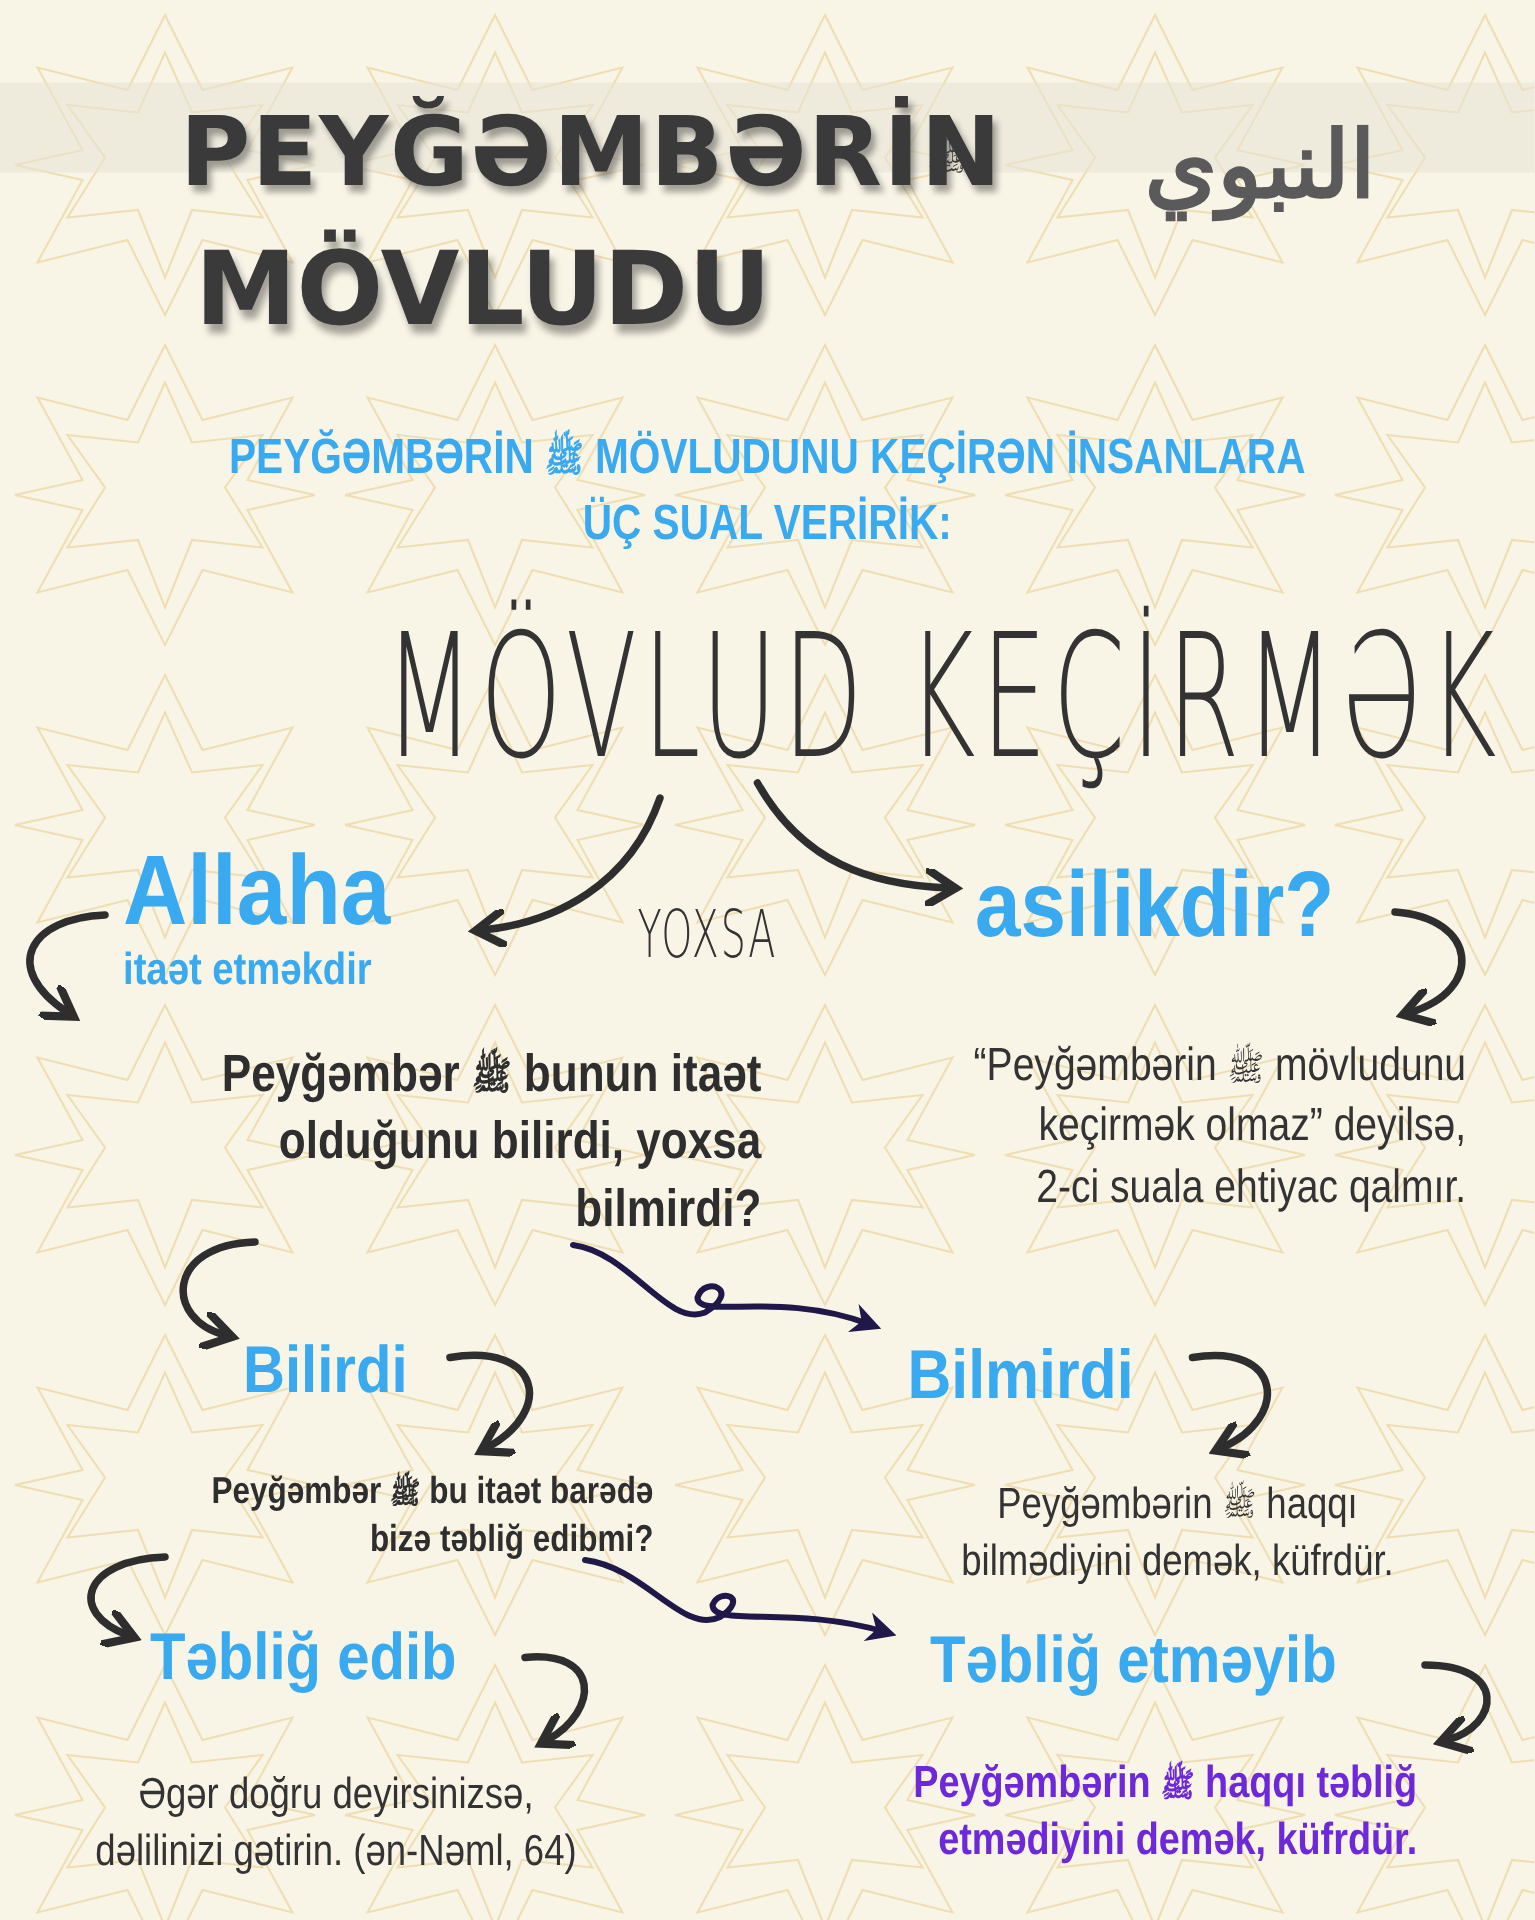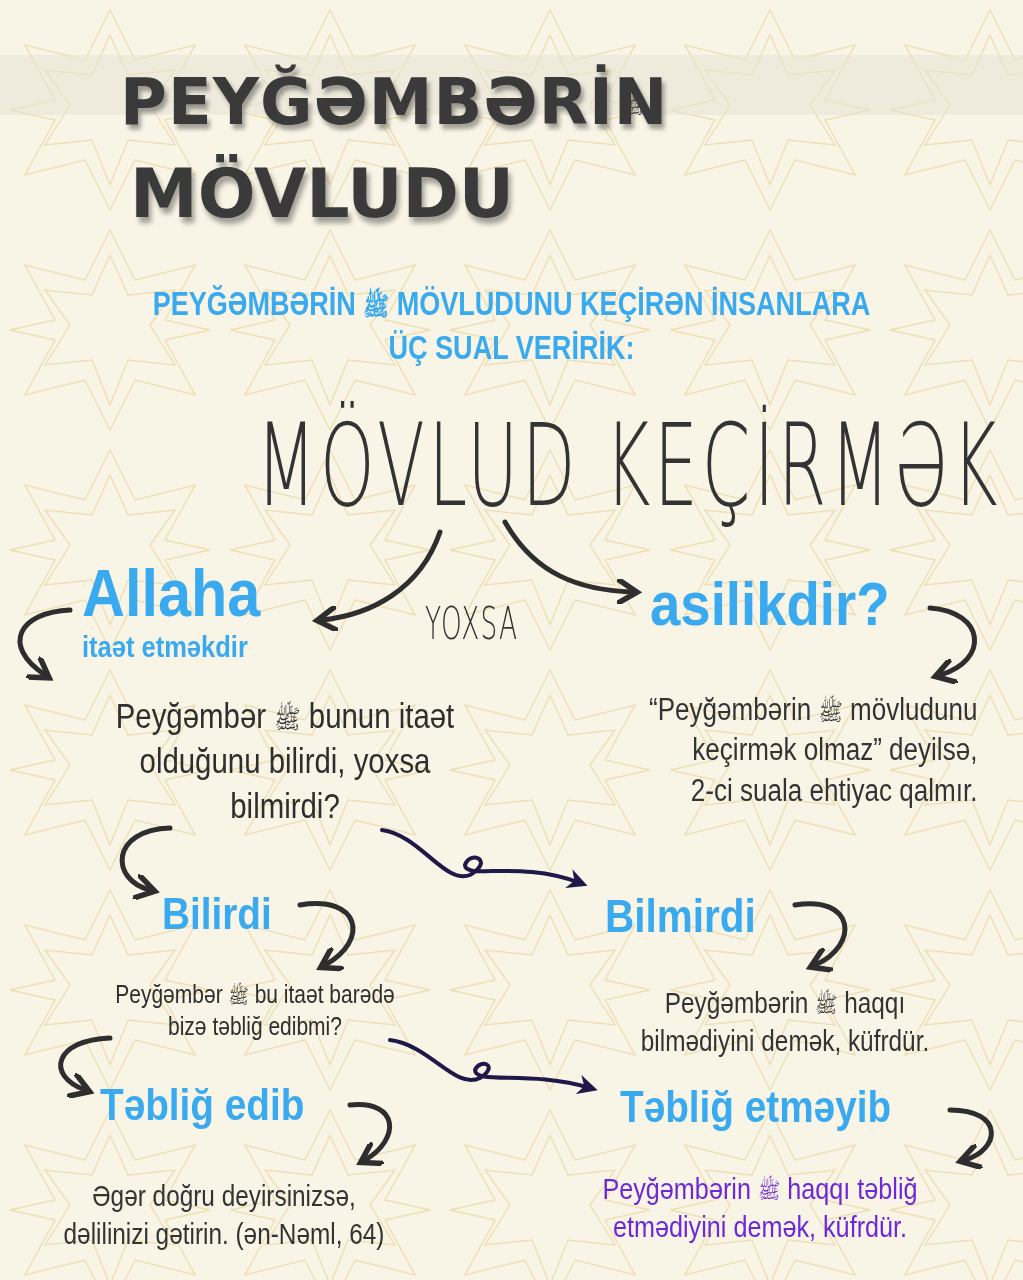--- a/index.html
+++ b/index.html
@@ -8,21 +8,21 @@
   .abs { position:absolute; z-index:2; }
   .center { text-align:center; }
   .title-top { left:120px; top:70px; font-family:"DejaVu Sans", sans-serif; font-weight:900; color:#3a3a3a; font-size:64px; letter-spacing:1px; text-shadow:3px 5px 4px rgba(0,0,0,0.35); white-space:nowrap; line-height:1; }
   .title-main { left:130px; top:160px; font-family:"DejaVu Sans", sans-serif; font-weight:900; color:#3a3a3a; font-size:68px; text-shadow:3px 6px 5px rgba(0,0,0,0.35); white-space:nowrap; line-height:1; }
   .salawat { font-family:"DejaVu Serif", serif; font-size:18px; color:inherit; vertical-align:middle; display:inline-block; line-height:1; }
   .salawat-top { left:618px; top:92px; font-size:22px; color:#3a3a3a; font-family:"DejaVu Serif", serif; }
   .arabic { left:725px; top:70px; width:230px; height:180px; color:#5a5a5a; font-family:"DejaVu Serif", serif; font-weight:bold; font-size:62px; line-height:80px; text-align:center; direction:rtl; }
   .subtitle { left:40px; width:943px; top:282px; color:#3aaaf0; font-family:"Liberation Sans", sans-serif; font-weight:bold; font-size:33px; line-height:44px; transform:scaleX(0.82); transform-origin:center top; }
   .big { left:100px; width:823px; top:408px; color:#333; font-family:"DejaVu Sans", sans-serif; font-weight:200; font-size:112px; line-height:1; letter-spacing:6px; transform:scaleX(0.62) scaleY(1.02); transform-origin:center top; white-space:nowrap; }
   .blue-h { color:#3aaaf0; font-family:"Liberation Sans", sans-serif; font-weight:bold; white-space:nowrap; line-height:1; }
-  .dark-b { color:#2e2e2e; font-family:"Liberation Sans", sans-serif; font-weight:normal; line-height:1.28; }
+  .dark-b { color:#2e2e2e; font-family:"Liberation Sans", sans-serif; font-weight:bold; line-height:1.28;text-align:right; }
   .dark-r { color:#333; font-family:"Liberation Sans", sans-serif; font-weight:normal; line-height:1.3; }
   .narrow { transform:scaleX(0.84); transform-origin:center top; }
   svg.arrows { position:absolute; inset:0; z-index:1; }
 </style>
 </head>
 <body>
 
 <svg class="bg-pattern" width="1023" height="1280" viewBox="0 0 1023 1280">
   <defs>
     <pattern id="stars" x="0" y="0" width="220" height="220" patternUnits="userSpaceOnUse">
@@ -63,20 +63,21 @@
   <g fill="none" stroke="#1f1848" stroke-width="4" stroke-linecap="round">
     <path d="M382,830 C420,835 445,885 470,875 C495,860 470,850 465,865 C465,880 520,860 580,883" marker-end="url(#ahn)"></path>
     <path d="M390,1040 C430,1045 455,1090 480,1078 C500,1065 480,1058 475,1070 C475,1085 530,1070 590,1088" marker-end="url(#ahn)"></path>
   </g>
 </svg>
 
 <div class="abs title-top">PEYĞƏMBƏRİN</div>
 <div class="abs salawat-top">ﷺ</div>
 <div class="abs title-main">MÖVLUDU</div>
 <div class="abs arabic">
+  <div>النبوي</div>
 </div>
 
 <div class="abs subtitle center">
   <div>
     <span>PEYĞƏMBƏRİN</span>
     <span class="salawat" style="font-size:26px;">ﷺ</span>
     <span>MÖVLUDUNU KEÇİRƏN İNSANLARA</span>
   </div>
   <div>ÜÇ SUAL VERİRİK:</div>
 </div>

